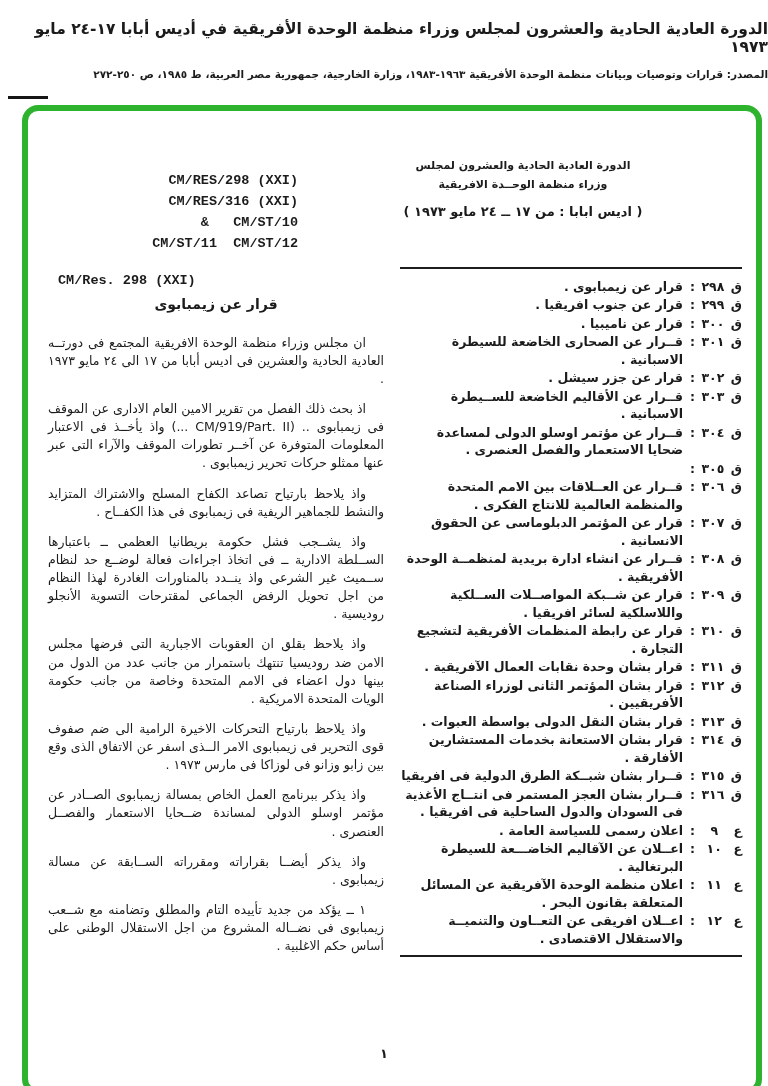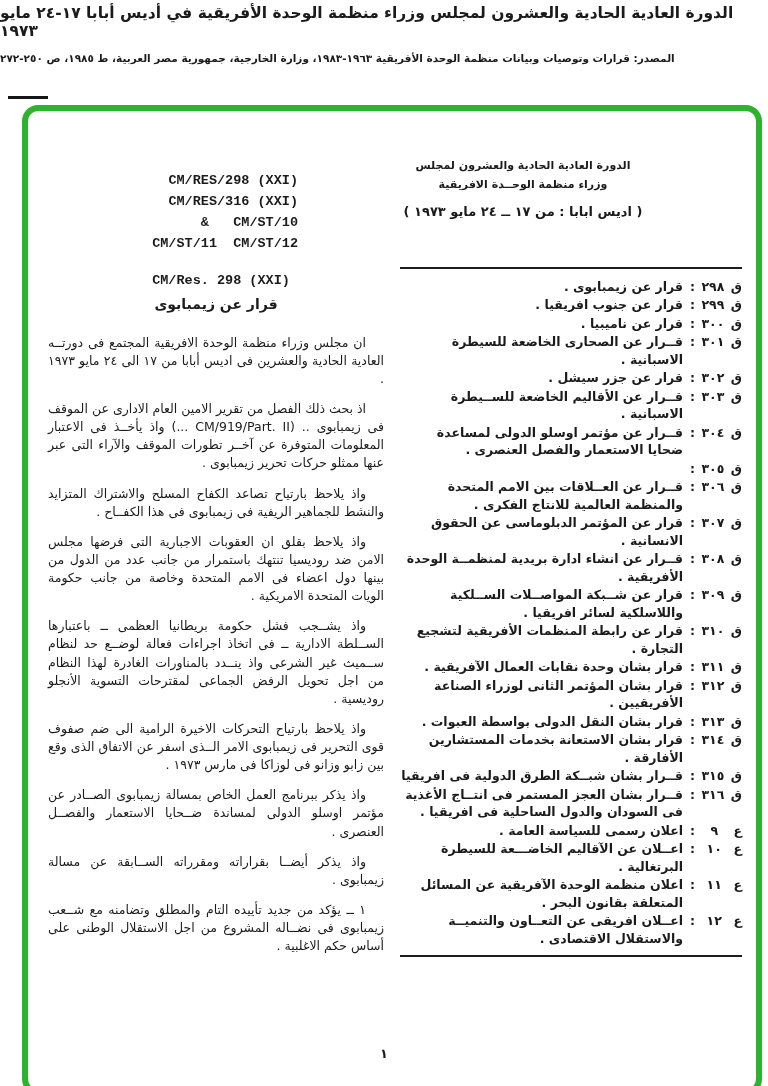--- a/index.html
+++ b/index.html
@@ -8,21 +8,21 @@
   }
   html,body{margin:0;padding:0;}
   body{
     width:768px;height:1086px;background:#ffffff;
     font-family:"DejaVu Sans",sans-serif;color:var(--ink);
     -webkit-font-smoothing:antialiased;
   }
   .page{position:relative;width:768px;height:1086px;background:#fff;overflow:hidden;}
 
   
-  .top-header{position:absolute;top:4px;left:0;width:768px;text-align:left;direction:rtl;}
+  .top-header{position:absolute;top:20px;left:0;width:768px;text-align:right;direction:rtl;}
   .top-title{font-size:15.5px;font-weight:700;letter-spacing:0;}
   .top-source{font-size:10.5px;font-weight:700;margin-top:12px;}
 
   .scan-artifact{position:absolute;left:8px;top:96px;width:40px;height:3px;background:#161616;}
 
   
   .frame{
     position:absolute;left:22px;top:105px;width:694px;height:914px;
     border:6px solid var(--frame-green);border-radius:16px;background:#fff;
     padding:46px 14px 18px 20px;box-sizing:content-box;
@@ -52,21 +52,21 @@
   .bottom-rule{margin-top:8px;}
   .res-item{
     display:flex;direction:rtl;column-gap:7px;
     font-size:12.5px;font-weight:700;line-height:1.4;margin-bottom:1px;
   }
   .res-label{flex:0 0 52px;text-align:justify;text-align-last:justify;white-space:nowrap;}
   .res-text{flex:1;text-align:right;}
 
   
   .res-ref{
-    direction:ltr;text-align:center;
+    direction:ltr;text-align:left;
     font-family:"Liberation Mono","DejaVu Sans Mono",monospace;
     font-size:13.5px;font-weight:700;margin:0 0 8px 0;padding-left:10px;
   }
   .res-title{
     direction:rtl;text-align:center;font-size:14px;font-weight:700;
     margin:4px 0 22px 0;
   }
   .para{
     direction:rtl;text-align:justify;font-size:12.5px;font-weight:400;
     line-height:1.45;margin:0 0 12px 0;text-indent:18px;
@@ -116,23 +116,23 @@
         <div class="res-ref">CM/Res. 298 (XXI)</div>
         <h3 class="res-title">قرار عن زيمبابوى</h3>
         <div class="paragraphs">
 
             <p class="para">ان مجلس وزراء منظمة الوحدة الافريقية المجتمع فى دورتــه العادية الحادية والعشرين فى اديس أبابا من ١٧ الى ٢٤ مايو ١٩٧٣ .</p>
 
             <p class="para">اذ بحث ذلك الفصل من تقرير الامين العام الادارى عن الموقف فى زيمبابوى .. (CM/919/Part. II ...) واذ يأخــذ فى الاعتبار المعلومات المتوفرة عن آخــر تطورات الموقف والآراء التى عبر عنها ممثلو حركات تحرير زيمبابوى .</p>
 
             <p class="para">واذ يلاحظ بارتياح تصاعد الكفاح المسلح والاشتراك المتزايد والنشط للجماهير الريفية فى زيمبابوى فى هذا الكفــاح .</p>
 
+            <p class="para">واذ يشــجب فشل حكومة بريطانيا العظمى ــ باعتبارها الســلطة الادارية ــ فى اتخاذ اجراءات فعالة لوضــع حد لنظام ســميث غير الشرعى واذ ينــدد بالمناورات الغادرة لهذا النظام من اجل تحويل الرفض الجماعى لمقترحات التسوية الأنجلو روديسية .</p>
+
             <p class="para">واذ يلاحظ بقلق ان العقوبات الاجبارية التى فرضها مجلس الامن ضد روديسيا تنتهك باستمرار من جانب عدد من الدول من بينها دول اعضاء فى الامم المتحدة وخاصة من جانب حكومة الويات المتحدة الامريكية .</p>
-
-            <p class="para">واذ يشــجب فشل حكومة بريطانيا العظمى ــ باعتبارها الســلطة الادارية ــ فى اتخاذ اجراءات فعالة لوضــع حد لنظام ســميث غير الشرعى واذ ينــدد بالمناورات الغادرة لهذا النظام من اجل تحويل الرفض الجماعى لمقترحات التسوية الأنجلو روديسية .</p>
 
             <p class="para">واذ يلاحظ بارتياح التحركات الاخيرة الرامية الى ضم صفوف قوى التحرير فى زيمبابوى الامر الــذى اسفر عن الاتفاق الذى وقع بين زابو وزانو فى لوزاكا فى مارس ١٩٧٣ .</p>
 
             <p class="para">واذ يذكر ببرنامج العمل الخاص بمسالة زيمبابوى الصــادر عن مؤتمر اوسلو الدولى لمساندة ضــحايا الاستعمار والفصــل العنصرى .</p>
 
             <p class="para">واذ يذكر أيضــا بقراراته ومقرراته الســابقة عن مسالة زيمبابوى .</p>
 
             <p class="para">١ ــ يؤكد من جديد تأييده التام والمطلق وتضامنه مع شــعب زيمبابوى فى نضــاله المشروع من اجل الاستقلال الوطنى على أساس حكم الاغلبية .</p>
           </div>
       </section>

